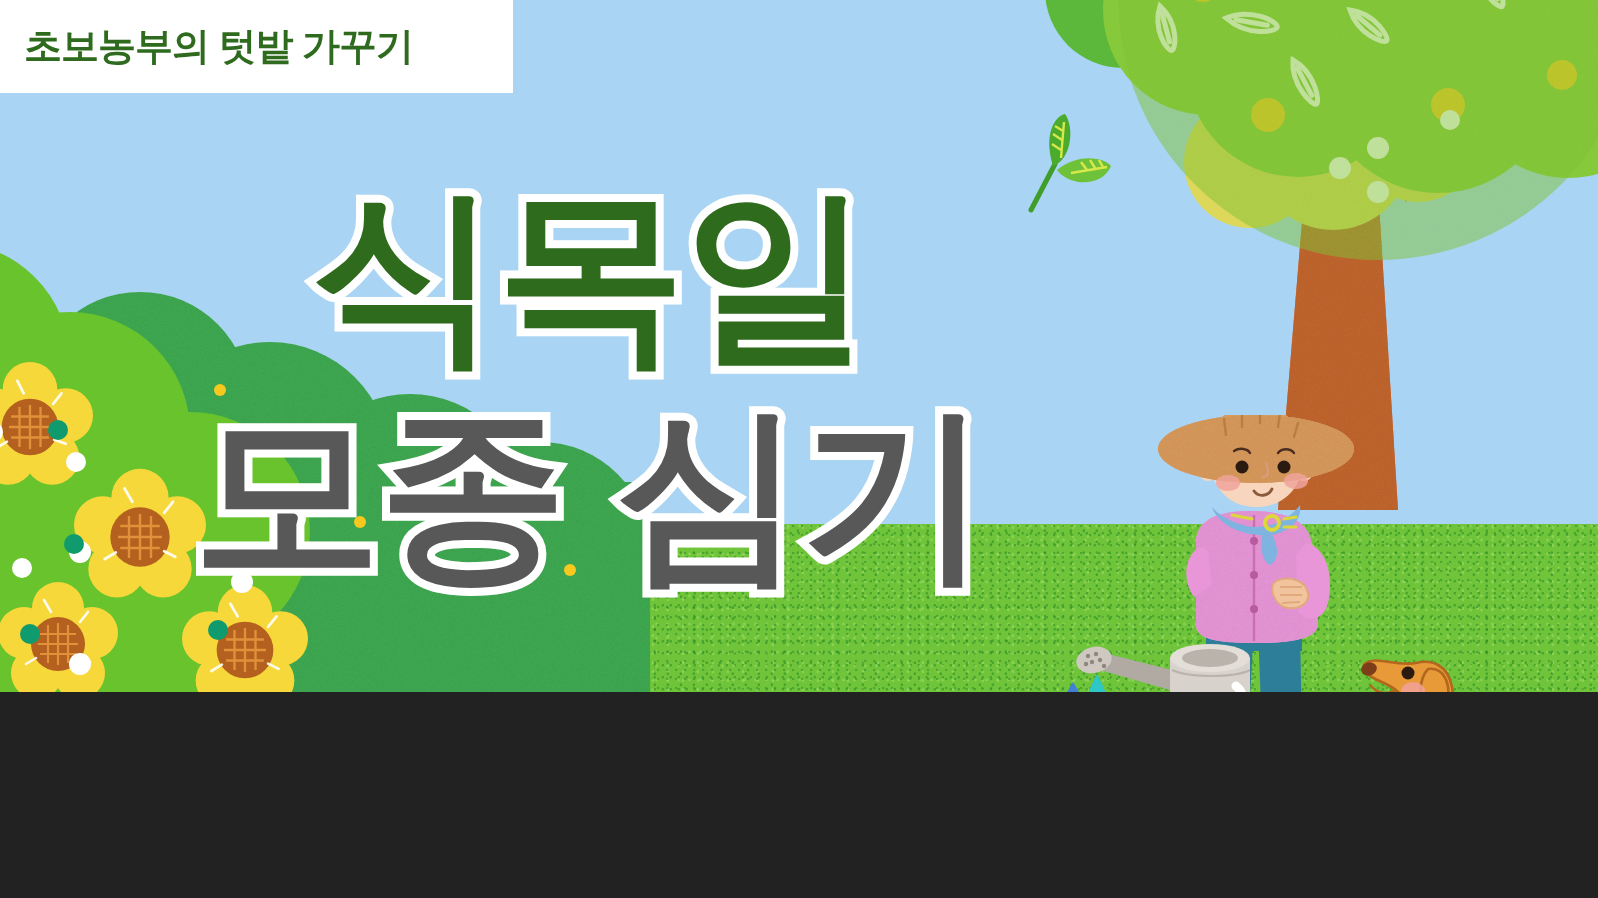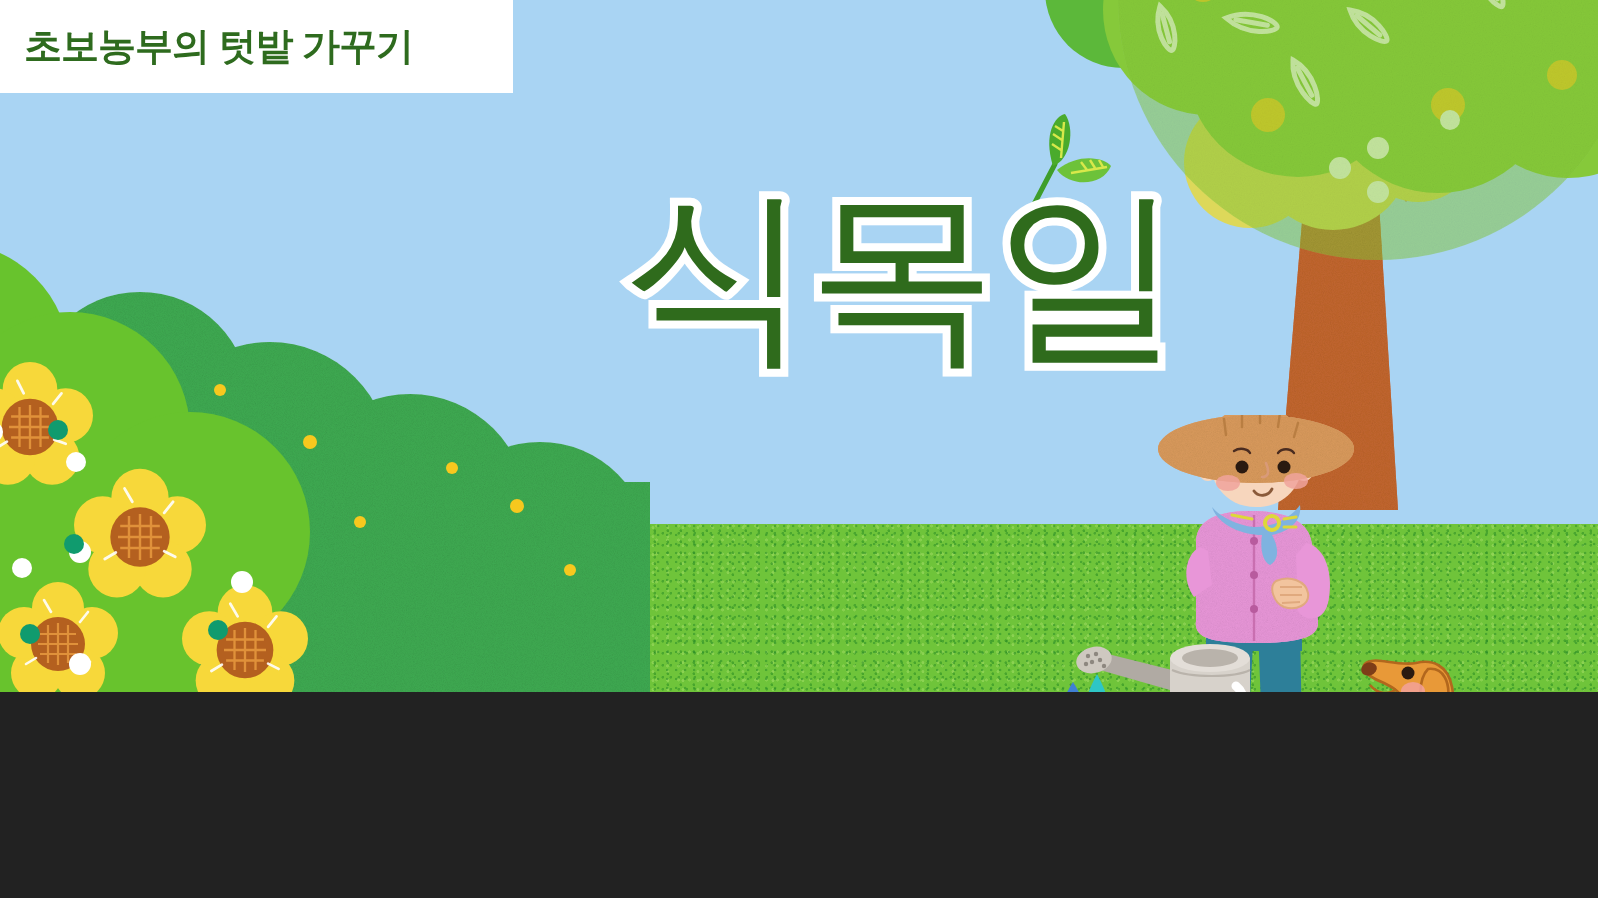--- a/index.html
+++ b/index.html
@@ -38,21 +38,21 @@
   .badge{
     position:absolute;left:0;top:0;width:513px;height:93px;background:#fff;
     display:flex;align-items:center;
   }
   .badge-text{
     margin-left:24px;font-size:38px;font-weight:700;color:#2e6b1e;
     letter-spacing:-1px;white-space:nowrap;
   }
   .title-wrap{position:absolute;left:0;top:178px;width:1180px;}
   .t-line{
-    text-align:right;font-weight:400;letter-spacing:-2px;white-space:nowrap;
+    text-align:center;font-weight:700;letter-spacing:-2px;white-space:nowrap;
     line-height:1.04;
   }
   .t1{
     font-size:188px;color:#2f6b1c;
     -webkit-text-stroke:16px #ffffff;paint-order:stroke fill;
     text-shadow:0 0 0 #fff;
   }
   .t2{
     font-size:188px;color:#585858;margin-top:22px;
     -webkit-text-stroke:16px #ffffff;paint-order:stroke fill;
@@ -570,15 +570,16 @@
       </g>
     </svg>
   </div>
 
   <div class="badge">
     <div class="badge-text">초보농부의 텃밭 가꾸기</div>
   </div>
 
   <div class="title-wrap">
     <div class="t-line t1">식목일</div>
+    <div class="t-line t2">모종 심기</div>
   </div>
 
 </div>
 
 </body></html>

